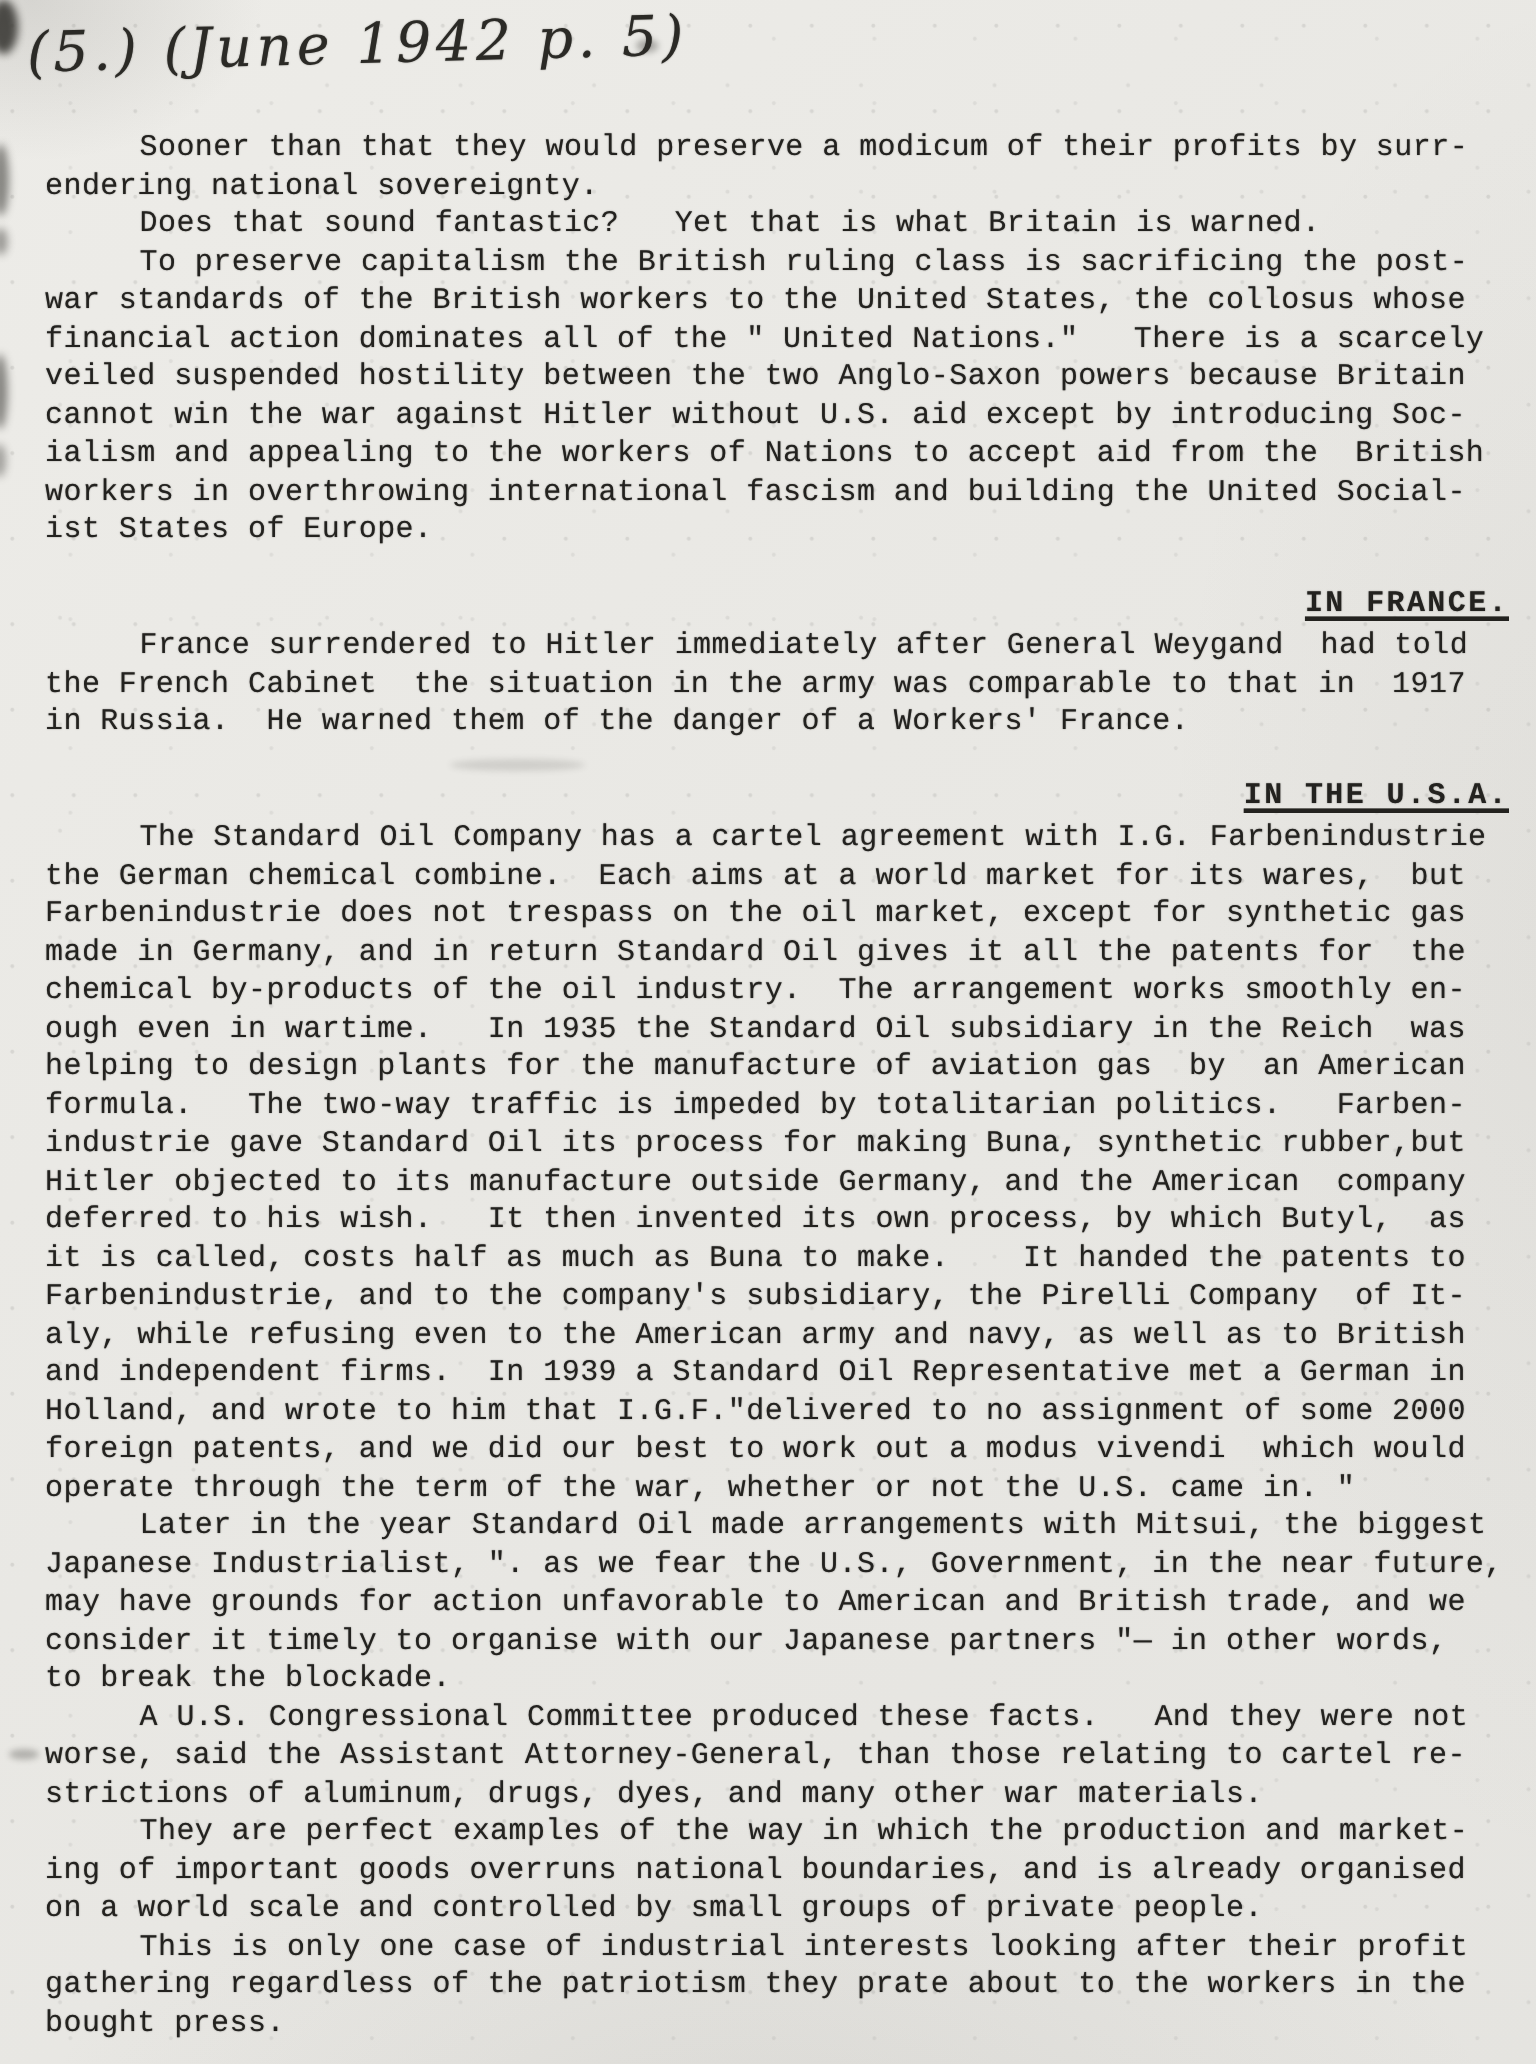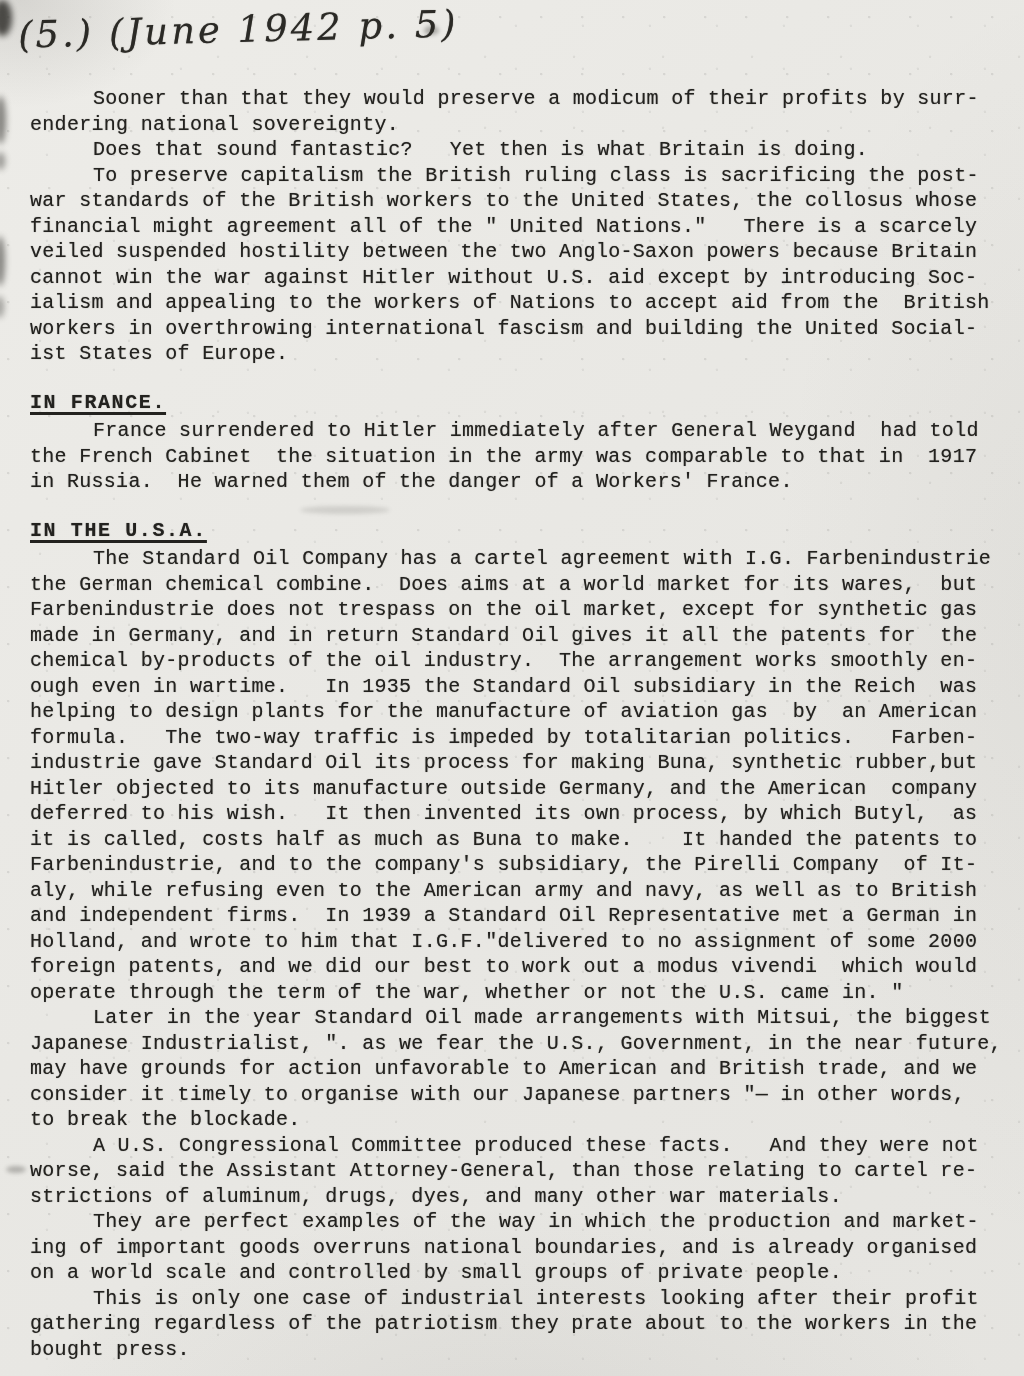--- a/index.html
+++ b/index.html
@@ -45,20 +45,21 @@
   .line { white-space: pre; min-height: 25.5px; }
   .line.first { padding-left: 63px; }
   .heading {
     font-weight: bold;
     letter-spacing: 1.6px;
     margin: 23px 0 3px 0;
     text-decoration: underline;
     text-decoration-thickness: 2.5px;
     text-underline-offset: 4px;
     white-space: pre;
+    text-align: right;
   }
   .u {
     text-decoration-thickness: 2px;
     text-underline-offset: 3px;
   }
   .smudge {
     position: absolute;
     background: #32312d;
     border-radius: 50%;
     filter: blur(3px);
@@ -89,42 +90,42 @@
   <div class="smudge s8"></div>
 
   <div class="hand">(5.) (June 1942 p. 5)</div>
 
   <div class="doc-body">
       <div class="para">
         <div class="line first">Sooner than that they would preserve a modicum of their profits by surr-</div>
         <div class="line">endering national sovereignty.</div>
       </div>
       <div class="para">
-        <div class="line first">Does that sound fantastic?   Yet then is what Britain is doing.</div>
+        <div class="line first">Does that sound fantastic?   Yet that is what Britain is warned.</div>
       </div>
       <div class="para">
         <div class="line first">To preserve capitalism the British ruling class is sacrificing the post-</div>
         <div class="line">war standards of the British workers to the United States, the collosus whose</div>
-        <div class="line">financial might agreement all of the " United Nations."   There is a scarcely</div>
+        <div class="line">financial action dominates all of the " United Nations."   There is a scarcely</div>
         <div class="line">veiled suspended hostility between the two Anglo-Saxon powers because Britain</div>
         <div class="line">cannot win the war against Hitler without U.S. aid except by introducing Soc-</div>
         <div class="line">ialism and appealing to the workers of Nations to accept aid from the  British</div>
         <div class="line">workers in overthrowing international fascism and building the United Social-</div>
         <div class="line">ist States of Europe.</div>
       </div>
       <div class="heading">IN FRANCE.</div>
       <div class="para">
         <div class="line first">France surrendered to Hitler immediately after General Weygand  had told</div>
         <div class="line">the French Cabinet  the situation in the army was comparable to that in  1917</div>
         <div class="line">in Russia.  He warned them of the danger of a Workers' France.</div>
       </div>
       <div class="heading">IN THE U.S.A.</div>
       <div class="para">
         <div class="line first">The Standard Oil Company has a cartel agreement with I.G. Farbenindustrie</div>
-        <div class="line">the German chemical combine.  Does aims at a world market for its wares,  but</div>
+        <div class="line">the German chemical combine.  Each aims at a world market for its wares,  but</div>
         <div class="line">Farbenindustrie does not trespass on the oil market, except for synthetic gas</div>
         <div class="line">made in Germany, and in return Standard Oil gives it all the patents for  the</div>
         <div class="line">chemical by-products of the oil industry.  The arrangement works smoothly en-</div>
         <div class="line">ough even in wartime.   In 1935 the Standard Oil subsidiary in the Reich  was</div>
         <div class="line">helping to design plants for the manufacture of aviation gas  by  an American</div>
         <div class="line">formula.   The two-way traffic is impeded by totalitarian politics.   Farben-</div>
         <div class="line">industrie gave Standard Oil its process for making Buna, synthetic rubber,but</div>
         <div class="line">Hitler objected to its manufacture outside Germany, and the American  company</div>
         <div class="line">deferred to his wish.   It then invented its own process, by which Butyl,  as</div>
         <div class="line">it is called, costs half as much as Buna to make.    It handed the patents to</div>

